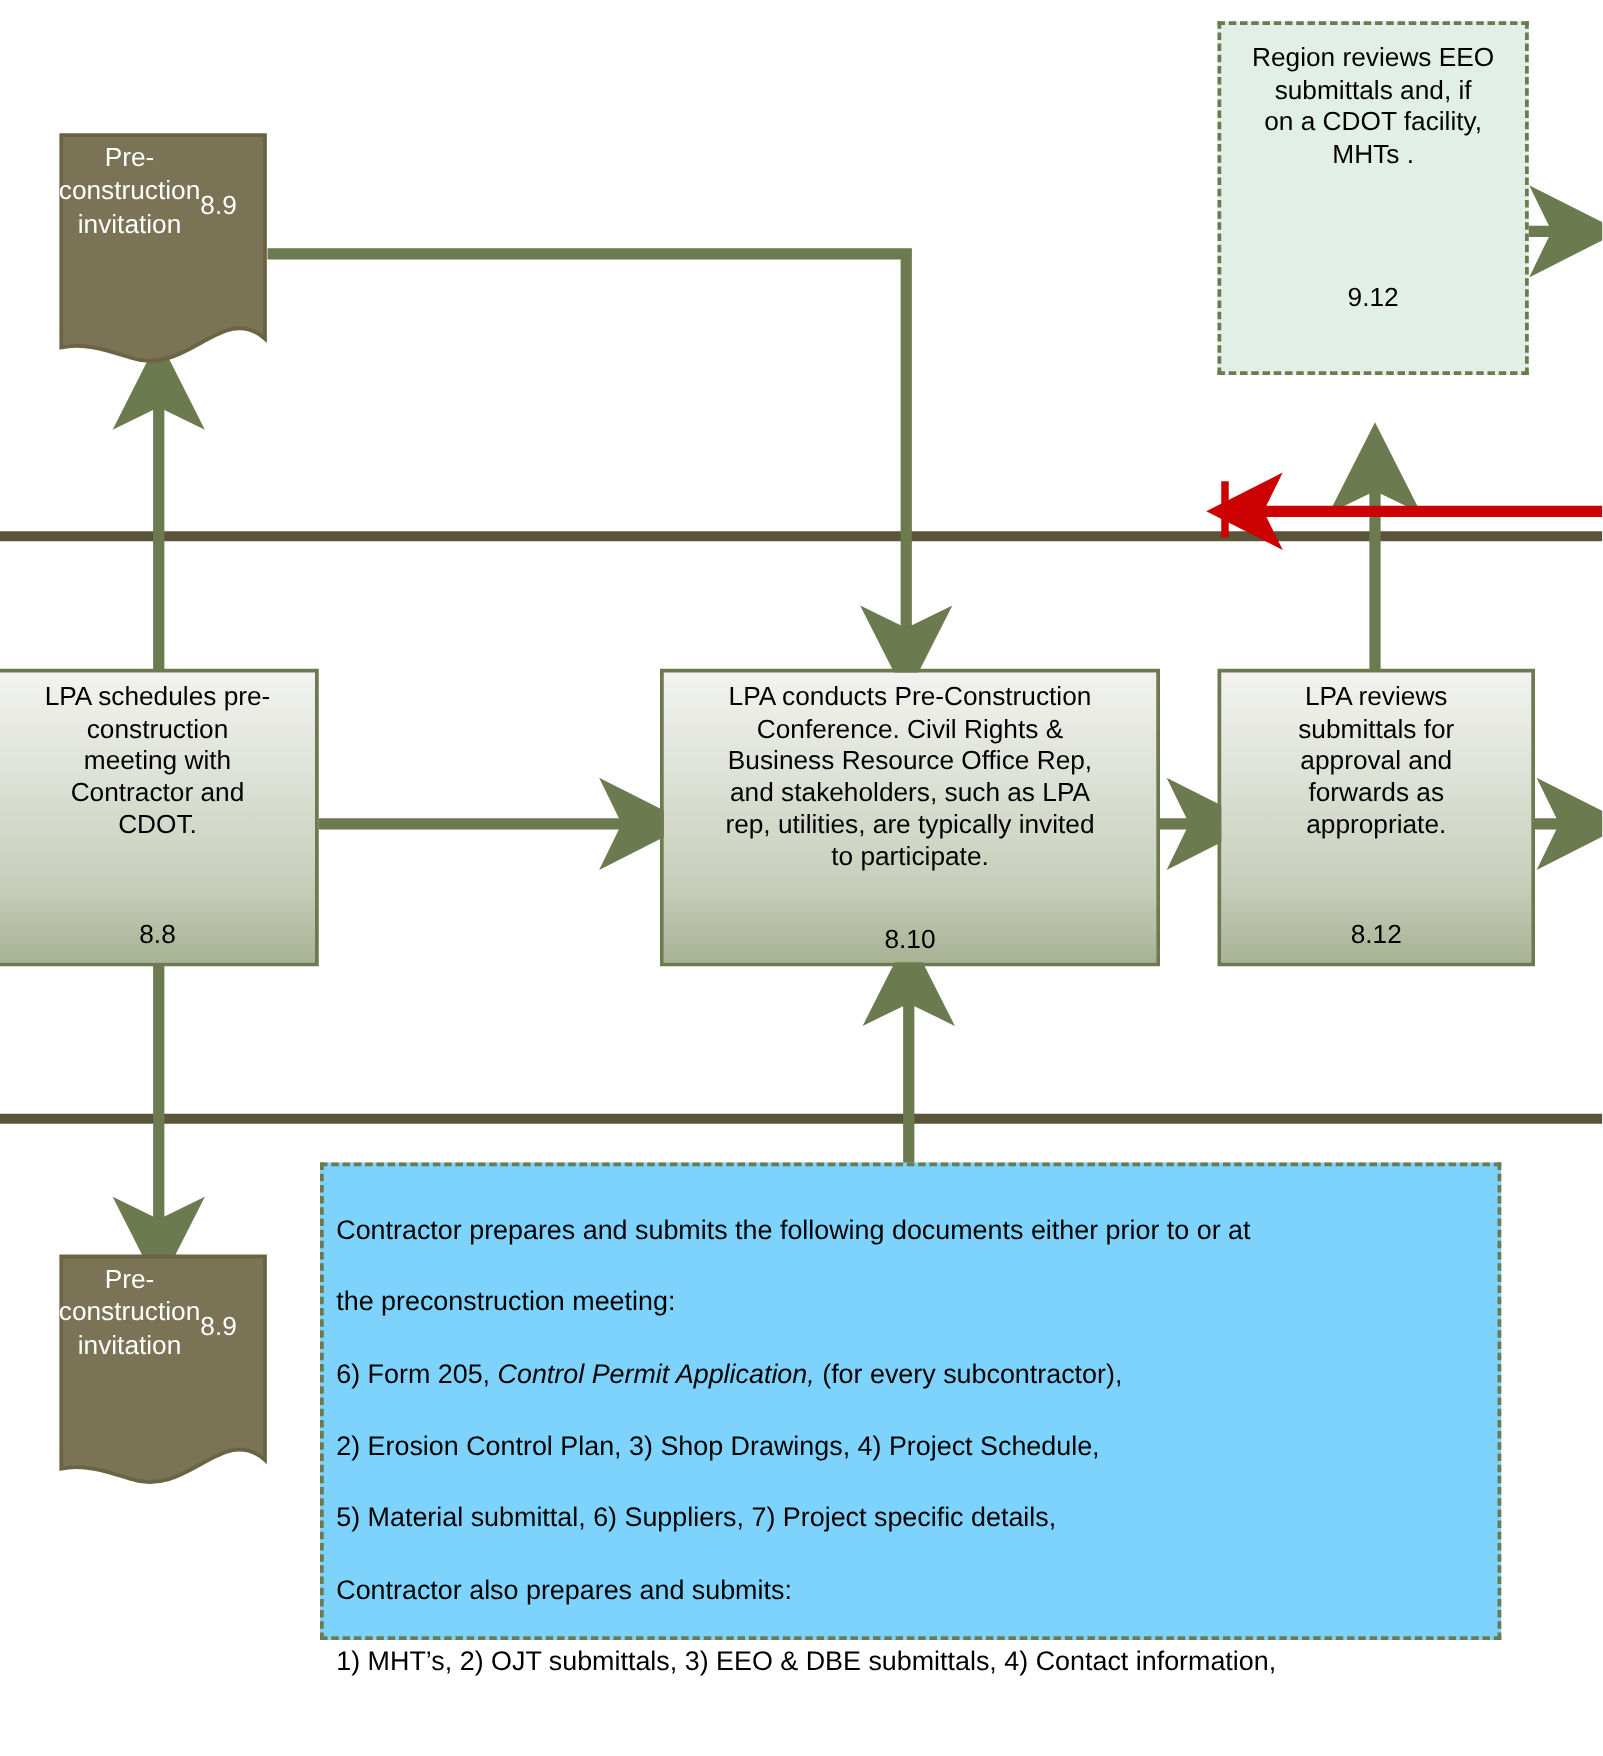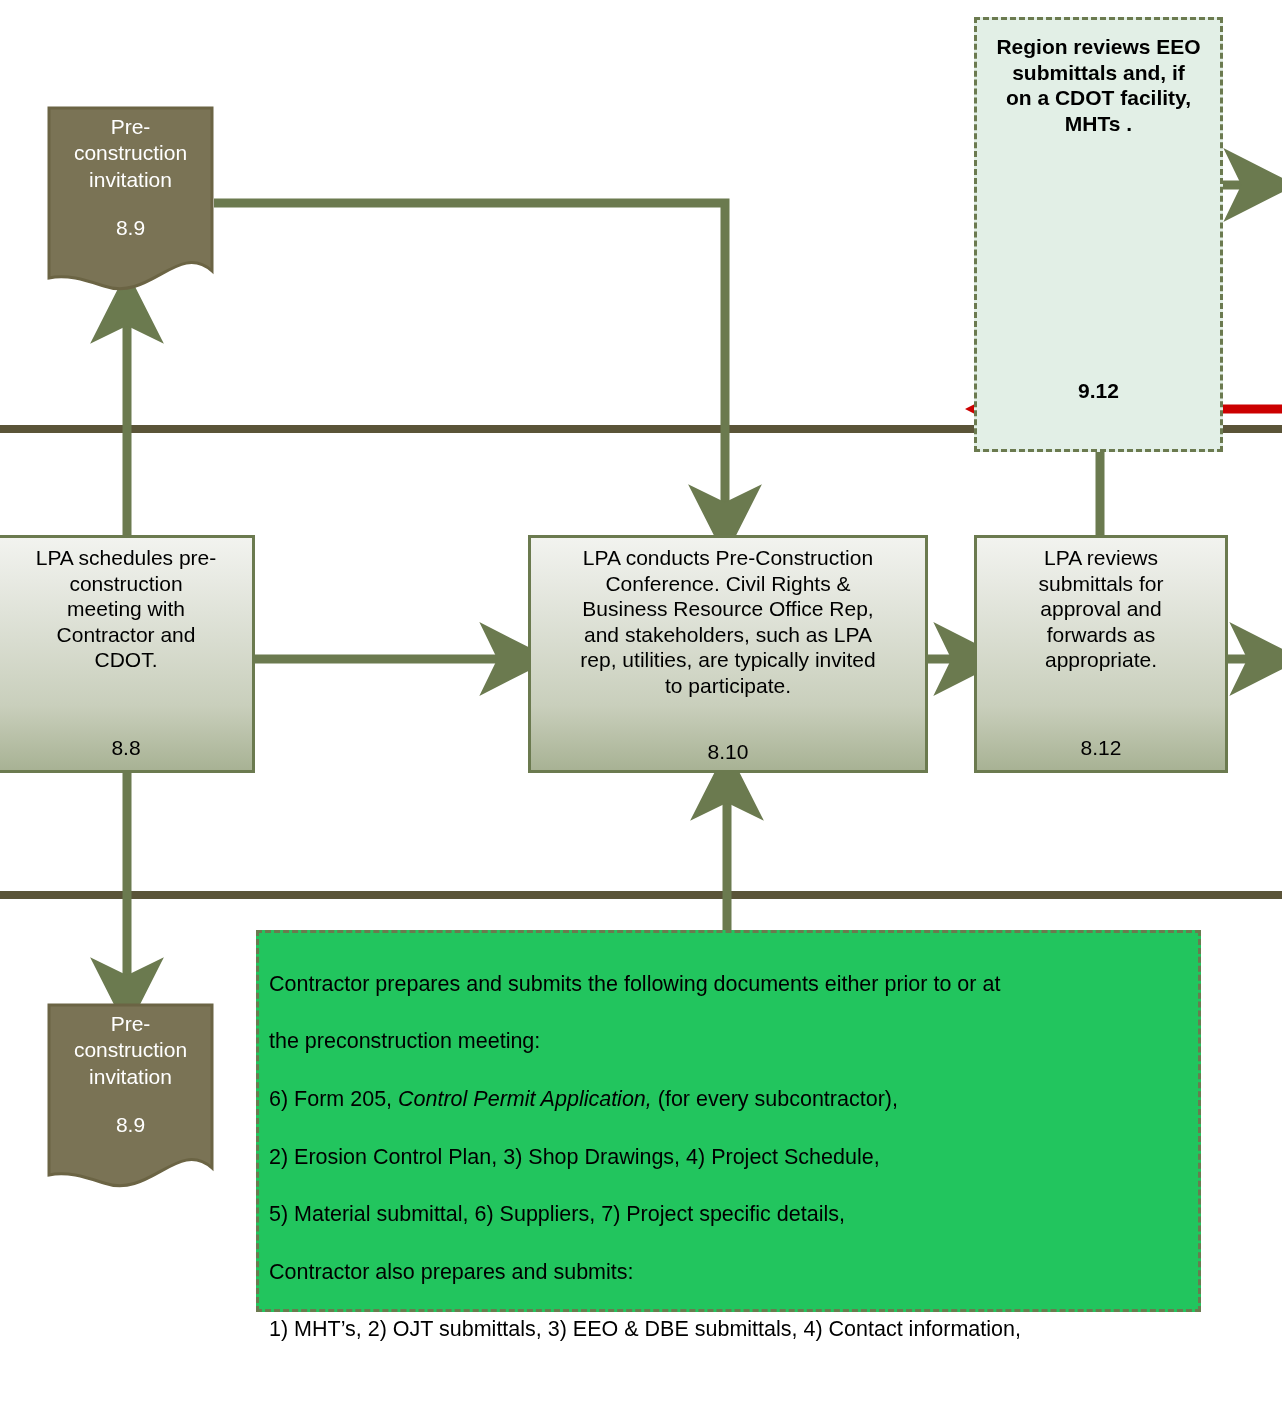--- a/index.html
+++ b/index.html
@@ -66,21 +66,21 @@
     flex-direction: column;
     justify-content: flex-start;
     align-items: center;
     padding: 14px 10px 10px 10px;
   }
   .mint .ref { margin-top: auto; }
 
   
   .note {
     border: 3px dashed #6b7a4f;
-    background: #22c55e;
+    background: #7dd3fc;
     color: #000000;
     display: flex;
     flex-direction: column;
     padding: 8px 10px 6px 10px;
   }
   .note .body {
     text-align: left;
     font-size: 21.5px;
     line-height: 1.34;
     white-space: pre-line;
@@ -95,21 +95,21 @@
     position: absolute;
     left: 0;
     top: 0;
   }
   .doc .docinner {
     position: absolute;
     left: 0;
     top: 0;
     width: 100%;
     display: flex;
-    flex-direction: column;
+    flex-direction: row;
     align-items: center;
   }
   .doc .body {
     font-size: 21px;
     line-height: 1.25;
     white-space: pre-line;
   }
 </style>
 </head>
 <body>
@@ -156,21 +156,21 @@
       <path d="M2,2 L165,2 L165,165 C131,135 103,196 57,180 C38,174 20,168 2,172 Z" fill="#7a7355" stroke="#6b6444" stroke-width="3"></path>
     </svg>
     <div class="docinner" style="padding-top:8px;">
       <div class="body">Pre-
 construction
 invitation</div>
       <div class="ref" style="margin-top:22px;">8.9</div>
     </div>
   </div>
 
-  <div class="node mint" style="left:974px; top:17px; width:249px; height:435px;font-weight:bold;">
+  <div class="node mint" style="left:974px; top:17px; width:249px; height:283px;">
     <div class="body">Region reviews EEO
 submittals and, if
 on a CDOT facility,
 MHTs .</div>
     <div class="ref" style="margin-bottom:36px;">9.12</div>
   </div>
 
   <div class="node proc" style="left:-3px; top:535px; width:258px; height:238px;">
     <div class="body">LPA schedules pre-
 construction

